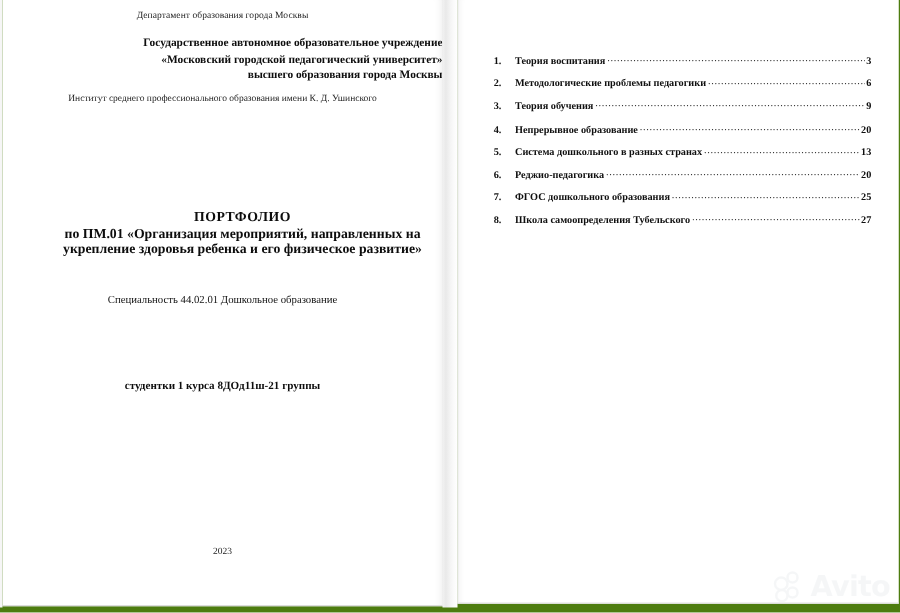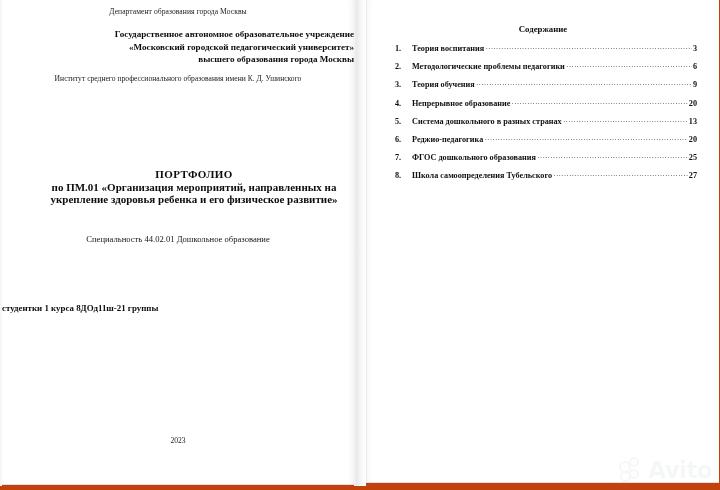--- a/index.html
+++ b/index.html
@@ -12,21 +12,21 @@
     height: 490px;
     font-family: "Liberation Serif", "DejaVu Serif", serif;
     color: #111111;
     overflow: hidden;
     position: relative;
   }
 
   #scan {
     position: absolute;
     inset: 0;
-    background: #c2410c;
+    background: #4d7c0f;
   }
 
   
   .spread {
     position: absolute;
     left: 0;
     top: 0;
     width: 720px;
     height: 490px;
   }
@@ -138,20 +138,21 @@
     font-size: 8.6px;
     color: #141414;
     margin-top: 22px;
   }
 
   .student {
     position: absolute;
     top: 303px;
     left: 0;
     width: 352px;
+    text-align: center;
     font-weight: bold;
     font-size: 8.9px;
     color: #0d0d0d;
   }
 
   .year {
     position: absolute;
     top: 436px;
     left: 0;
     width: 352px;
@@ -316,21 +317,20 @@
         <div class="year">2023</div>
 
       </div>
     </div>
 
     <div class="gutter"></div>
 
     <div class="page page-right">
       <div class="rp-inner">
 
-        <div class="toc-heading">Содержание</div>
 
         <div class="toc-list">
 
           <div class="toc-row">
             <span class="toc-num">1.</span>
             <span class="toc-label">Теория воспитания</span>
             <span class="toc-dots"></span>
             <span class="toc-page">3</span>
           </div>
 

